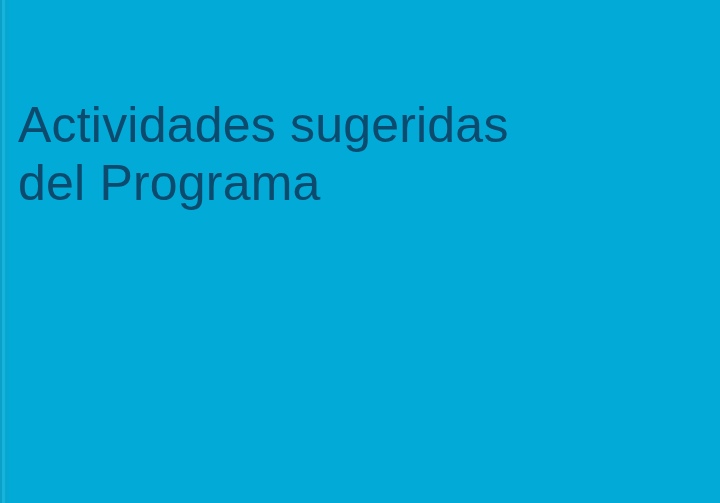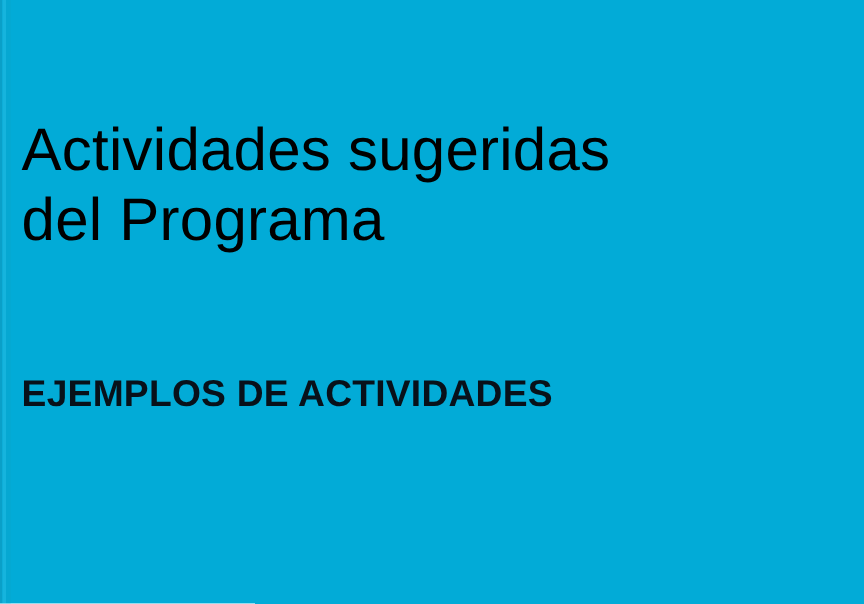--- a/index.html
+++ b/index.html
@@ -40,21 +40,21 @@
   .slide-title {
     position: absolute;
     left: 0;
     top: 96px;
     width: 600px;
     margin: 0;
     font-size: 50px;
     font-weight: 400;
     line-height: 58px;
     letter-spacing: 0.2px;
-    color: #000000;
+    color: #0c4a6e;
     white-space: pre-line;
   }
 
   .slide-subtitle {
     position: absolute;
     left: 0;
     top: 310px;
     width: 620px;
     margin: 0;
     font-size: 31px;
@@ -71,16 +71,15 @@
 
   <div class="edge-band b1"></div>
   <div class="edge-band b2"></div>
   <div class="edge-band b3"></div>
 
   <div class="slide-body">
 
     <h1 class="slide-title">Actividades sugeridas
 del Programa</h1>
 
-    <h2 class="slide-subtitle">EJEMPLOS DE ACTIVIDADES</h2>
 
   </div>
 </div>
 
 </body></html>

